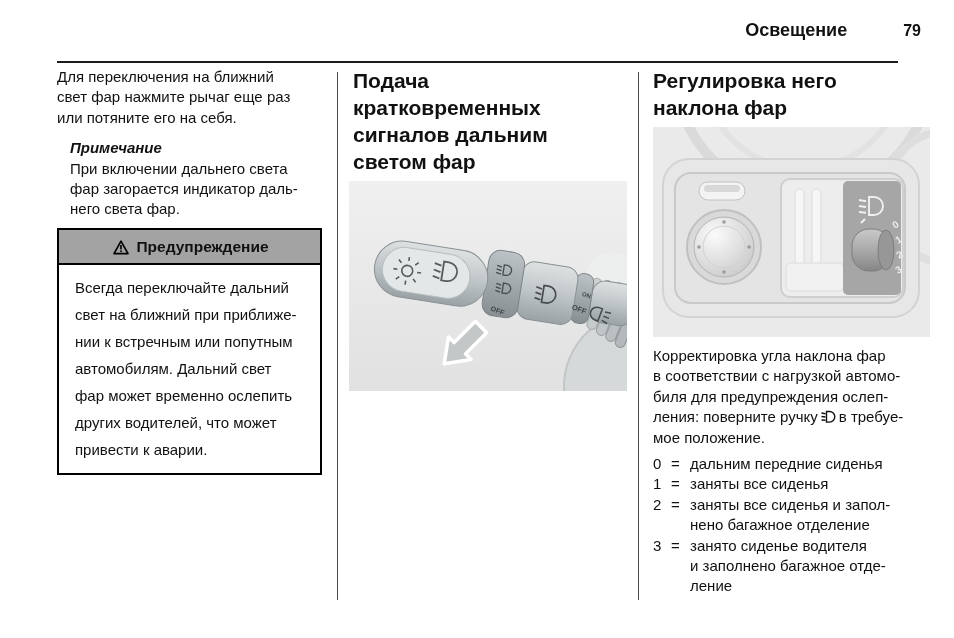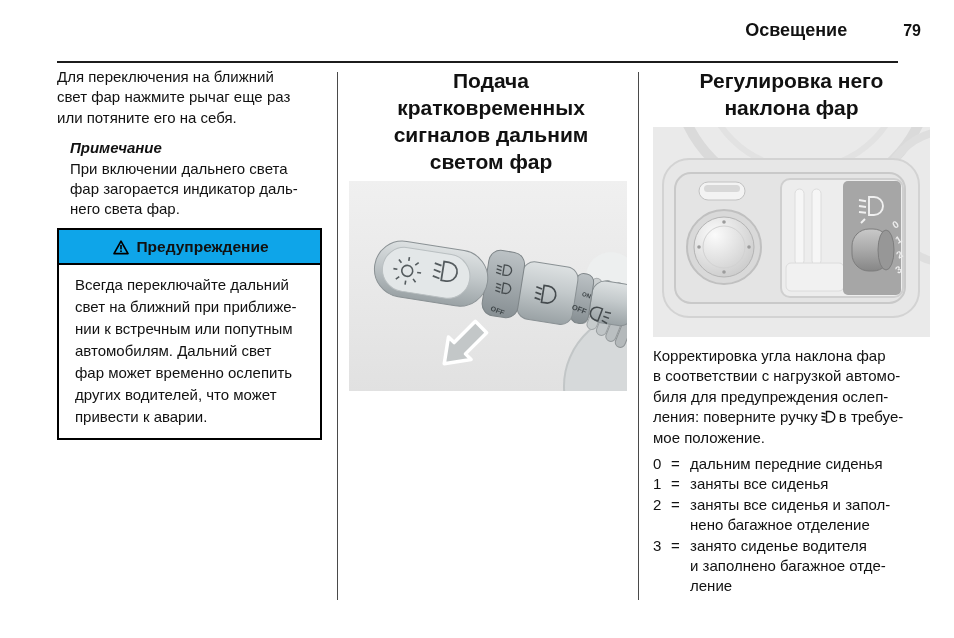--- a/index.html
+++ b/index.html
@@ -22,26 +22,26 @@
   
   .col{position:absolute;top:67px;font-size:15px;line-height:20.4px;}
   .col1{left:57px;width:266px;}
   .col2{left:353px;width:276px;}
   .col3{left:653px;width:277px;}
   .para{margin:0 0 10px 0;}
   .note{margin:0 0 8px 13px;}
   .note-title{font-weight:bold;font-style:italic;}
   .warning-box{border:2px solid #000;margin-top:3px;width:261px;}
   .warning-head{
-    background:#0ea5e9;border-bottom:2px solid #000;
+    background:#a3a3a3;border-bottom:2px solid #000;
     text-align:center;font-weight:bold;font-size:15.5px;
     padding:7px 4px 6px 4px;display:flex;align-items:center;justify-content:center;gap:4px;
   }
-  .warning-body{padding:9px 15px 10px 16px;line-height:22px;}
-  .col-heading{font-weight:bold;font-size:21px;line-height:27px;margin:0 0 6px 0;text-align:center;}
+  .warning-body{padding:9px 15px 10px 16px;line-height:27px;}
+  .col-heading{font-weight:bold;font-size:21px;line-height:27px;margin:0 0 6px 0;}
   .figure{background:#e9e9e9;margin:0 0 9px 0;}
   .fig1{width:278px;height:210px;margin-left:-4px;}
   .fig2{width:277px;height:210px;margin-top:4px;}
   .list{margin-top:3px;}
   .list-row{display:flex;align-items:flex-start;}
   .list-num{width:18px;flex:0 0 18px;}
   .list-eq{width:19px;flex:0 0 19px;}
   .list-text{flex:1;}
   .inline-icon{display:inline-block;vertical-align:-2px;margin:0 3px;}
   svg{display:block;}

